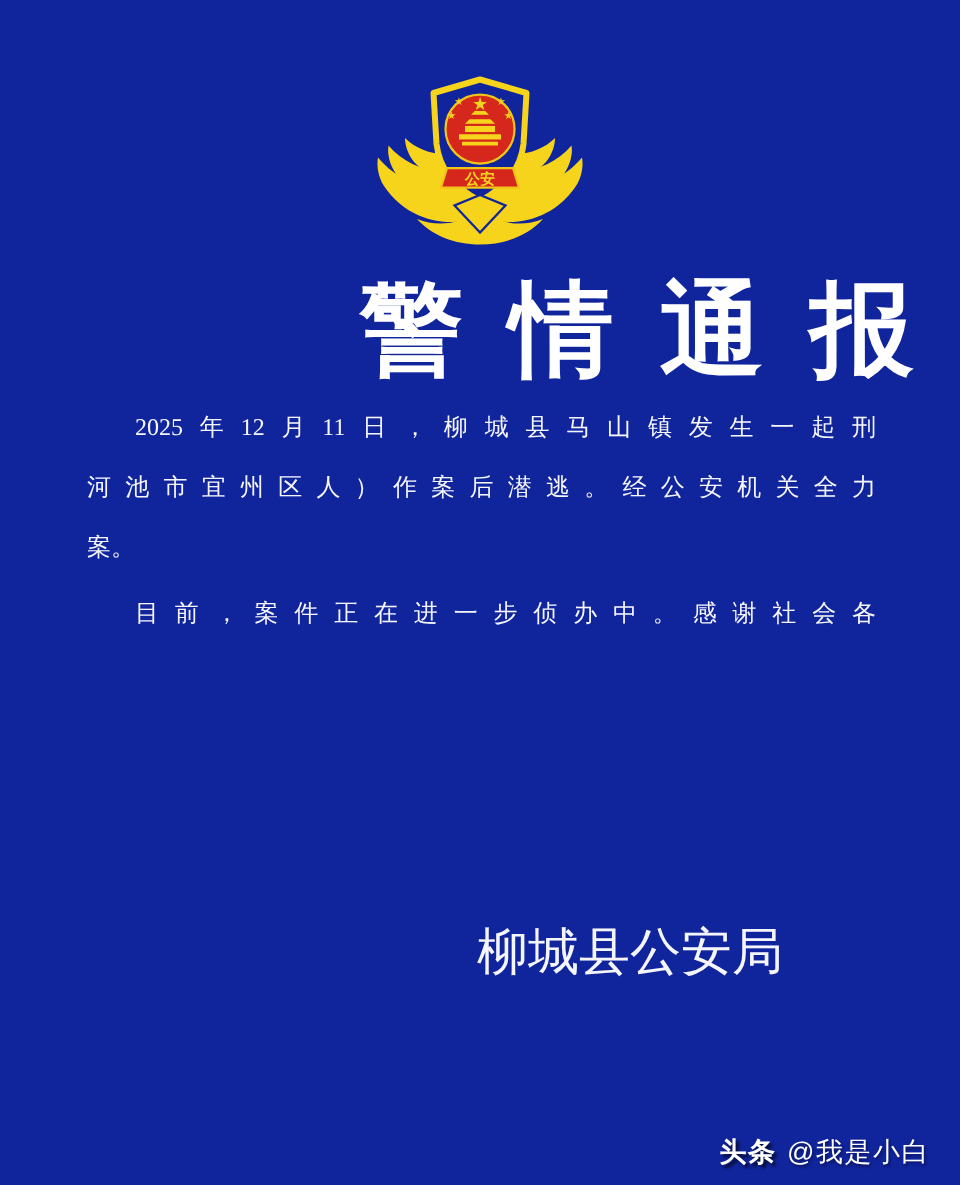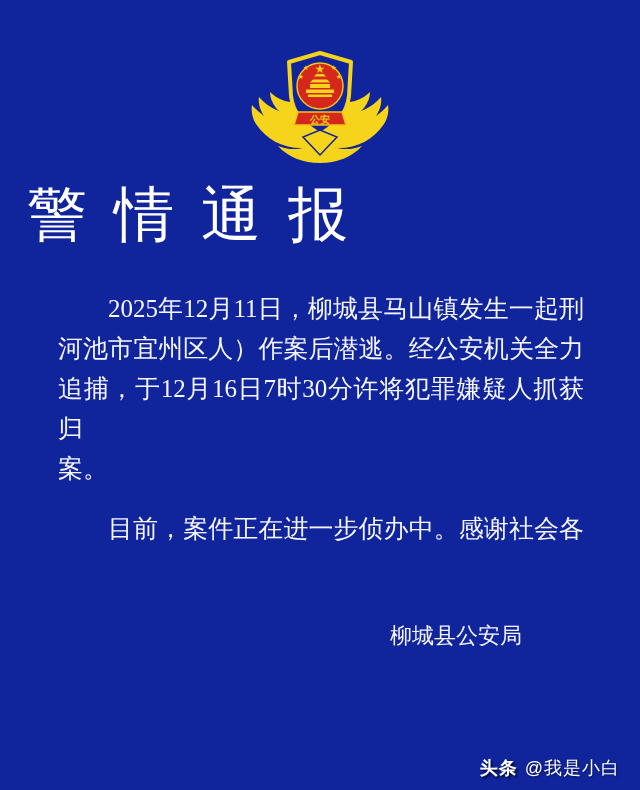--- a/index.html
+++ b/index.html
@@ -29,47 +29,47 @@
   }
   .emblem svg { width: 100%; height: 100%; display: block; }
   .gold { fill: var(--emblem-gold); }
   .red  { fill: var(--emblem-red); }
   .shield-bg { fill: var(--background); }
   .title {
     position: absolute;
     top: 181px;
     left: 0;
     width: 100%;
-    text-align: left;
-    font-size: 60px;
+    text-align: right;
+    font-size: 69px;
     line-height: 1.15;
-    font-weight: normal;
+    font-weight: bold;
     letter-spacing: 0.45em;
     text-indent: 0.45em;
     color: #ffffff;
   }
   .body-text {
     position: absolute;
-    top: 289px;
+    top: 266px;
     left: 58px;
     width: 526px;
-    font-size: 25px;
+    font-size: 16px;
     line-height: 40px;
   }
   .para { margin: 0; }
-  .para + .para { margin-top: 20px; }
+  .para + .para { margin-top: 4px; }
   .line { white-space: nowrap; }
   .line.jl { text-align: justify; text-align-last: justify; white-space: normal; }
   .line.indent { text-indent: 2em; }
   .signature {
     position: absolute;
     top: 612px;
     right: 118px;
     text-align: center;
-    font-size: 22px;
+    font-size: 34px;
     line-height: 48px;
   }
   .watermark {
     position: absolute;
     right: 20px;
     bottom: 10px;
     font-size: 18px;
     color: #ffffff;
     font-family: "Liberation Sans", "DejaVu Sans", sans-serif;
     letter-spacing: 1px;
@@ -129,21 +129,20 @@
       </g>
     </svg>
   </div>
 
   <h1 class="title">警情通报</h1>
 
   <div class="body-text">
     <div class="para">
       <div class="line jl indent">2025年12月11日，柳城县马山镇发生一起刑</div>
       <div class="line jl">河池市宜州区人）作案后潜逃。经公安机关全力</div>
-      <div class="line jl">追捕，于12月16日7时30分许将犯罪嫌疑人抓获归</div>
       <div class="line">案。</div>
     </div>
     <div class="para">
       <div class="line jl indent">目前，案件正在进一步侦办中。感谢社会各</div>
     </div>
   </div>
 
   <div class="signature">
     <div>柳城县公安局</div>
   </div>

